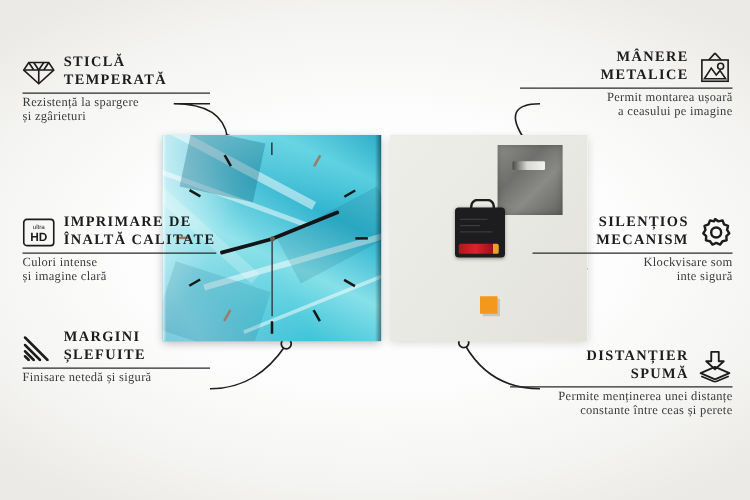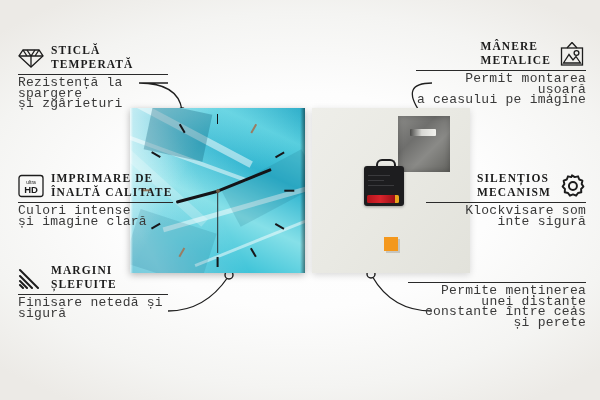--- a/index.html
+++ b/index.html
@@ -16,29 +16,29 @@
   
   .callout{position:absolute;}
   .co-head{display:flex;align-items:center;gap:7px;}
   .co-title{
     font-family:"Liberation Serif", serif;
     font-size:11.5px;font-weight:700;color:#1c1c1c;
     letter-spacing:1.1px;line-height:13.5px;text-transform:uppercase;
   }
   .co-rule{height:1px;background:#2a2a2a;margin-top:3px;}
   .co-sub{
-    font-family:Liberation Mono, monospace;
-    font-size:13px;color:#3a3a3a;line-height:10.6px;
+    font-family:Liberation Serif, serif;
+    font-size:10px;color:#3a3a3a;line-height:10.6px;
     letter-spacing:.25px;margin-top:3px;
   }
   .left .co-head{justify-content:flex-start;}
   .left .co-title{text-align:left;}
   .left .co-sub{text-align:left;}
   .right .co-head{justify-content:flex-end;}
-  .right .co-title{text-align:left;}
+  .right .co-title{text-align:right;}
   .right .co-sub{text-align:right;}
   .icon{flex:0 0 auto;display:block;}
   
   #c-glass{left:18px;top:44px;width:150px;}
   #c-print{left:18px;top:172px;width:155px;}
   #c-edge{left:18px;top:264px;width:150px;}
   #c-handle{right:14px;top:40px;width:170px;}
   #c-mech{right:14px;top:172px;width:160px;}
   #c-spacer{right:14px;top:279px;width:178px;}
   
@@ -255,20 +255,33 @@
       </svg>
     </div>
     <div class="co-rule"></div>
     <div class="co-sub">
       <div>Klockvisare som</div>
       <div>inte sigură</div>
     </div>
   </div>
 
   <div class="callout right" id="c-spacer">
+    <div class="co-head">
+      <div class="co-title">
+        <div>DISTANȚIER</div>
+        <div>SPUMĂ</div>
+      </div>
+      <svg class="icon" width="28" height="26" viewBox="0 0 28 26">
+        <g fill="none" stroke="#1c1c1c" stroke-width="1.5" stroke-linejoin="round">
+          <path d="M11,1.5 L17,1.5 L17,9 L21,9 L14,15.5 L7,9 L11,9 Z"></path>
+          <path d="M14,13.5 L25.5,18.5 L14,23.5 L2.5,18.5 Z"></path>
+          <path d="M3,21 L14,25.6 L25,21"></path>
+        </g>
+      </svg>
+    </div>
     <div class="co-rule"></div>
     <div class="co-sub">
       <div>Permite menținerea unei distanțe</div>
       <div>constante între ceas și perete</div>
     </div>
   </div>
 
 </div>
 
 </body></html>

